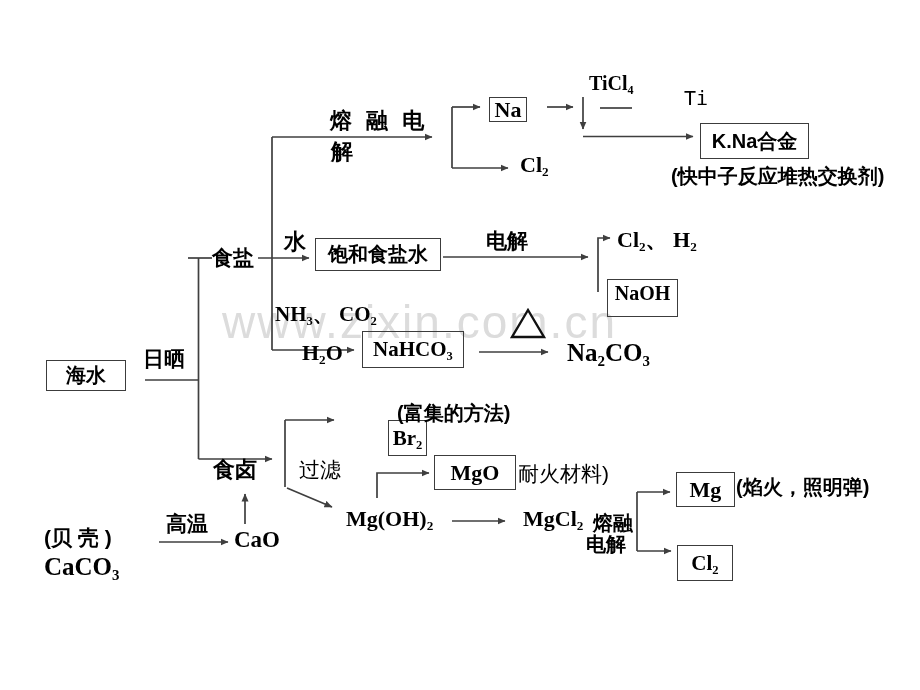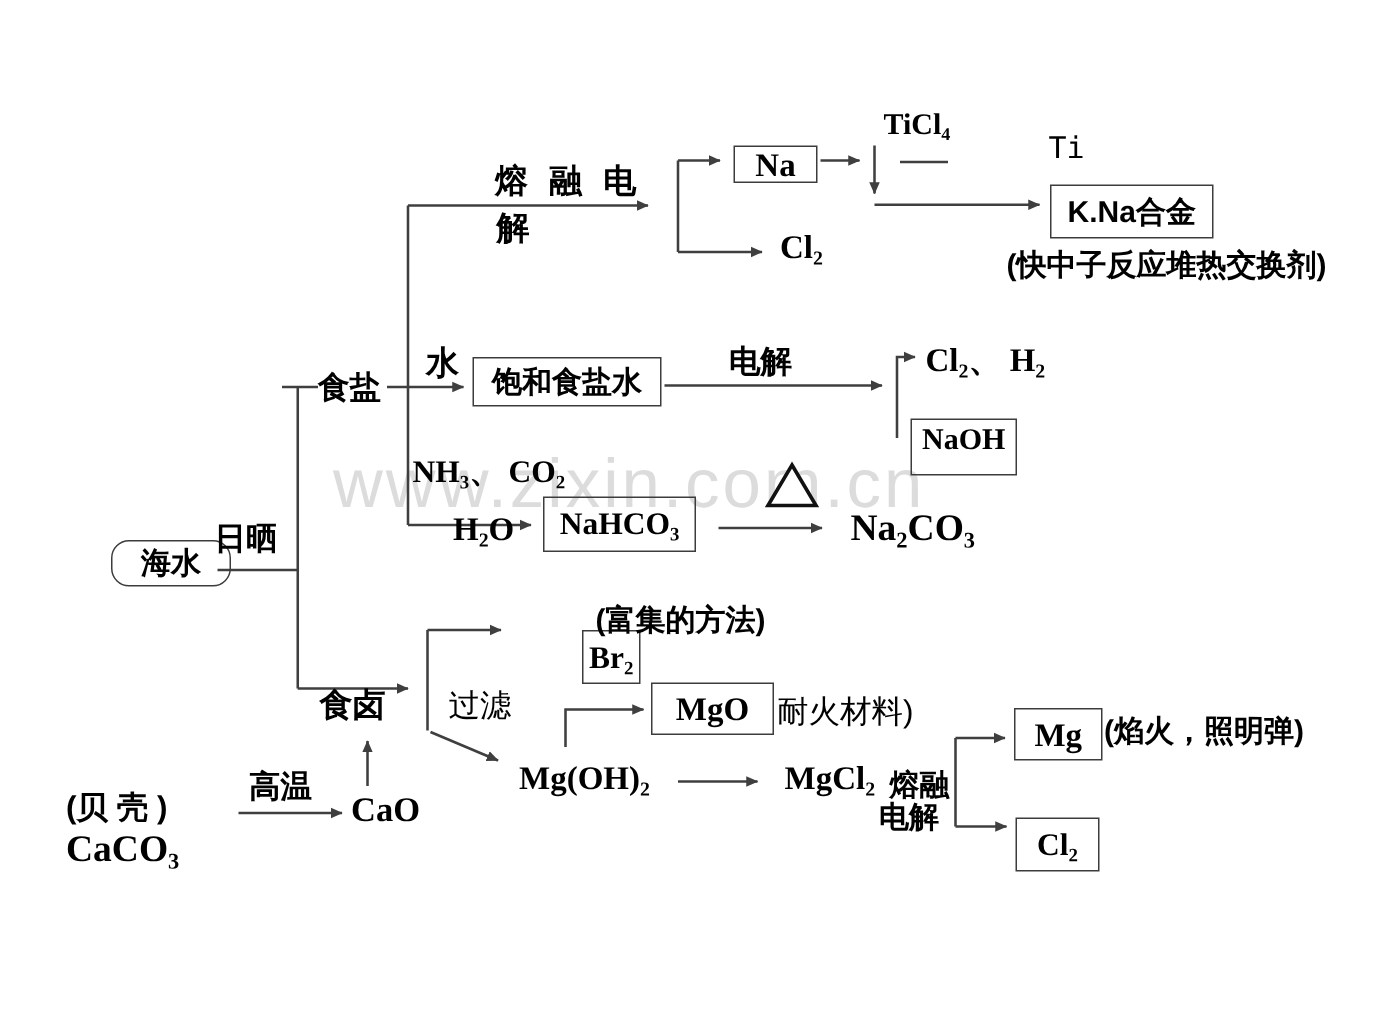--- a/index.html
+++ b/index.html
@@ -3,21 +3,21 @@
 <meta charset="utf-8">
 <style>
   html,body{margin:0;padding:0;background:#ffffff;}
   .canvas{position:relative;width:920px;height:690px;background:#ffffff;overflow:hidden;
           font-family:"Liberation Sans",sans-serif;color:#000;}
   .abs{position:absolute;white-space:nowrap;}
   .cjk{font-family:"Liberation Sans",sans-serif;font-weight:bold;}
   .cjk-reg{font-family:"Liberation Sans",sans-serif;font-weight:normal;}
   .formula{font-family:"Liberation Serif","DejaVu Serif",serif;font-weight:bold;}
   .formula-reg{font-family:"Liberation Serif","DejaVu Serif",serif;font-weight:bold;}
-  .mono{font-family:"DejaVu Sans Mono","Liberation Mono",monospace;margin-left:15px;}
+  .mono{font-family:"DejaVu Sans Mono","Liberation Mono",monospace;}
   .box{position:absolute;border:1.6px solid #3c3c3c;display:flex;align-items:center;
        justify-content:center;box-sizing:border-box;background:transparent;}
   .watermark{position:absolute;left:222px;top:295px;font-size:46px;letter-spacing:2px;
              color:#dcdcdc;font-family:"Liberation Sans",sans-serif;z-index:0;}
   svg.lines{position:absolute;left:0;top:0;z-index:1;}
   .lbl{z-index:2;}
 </style>
 </head>
 <body>
 
@@ -76,22 +76,22 @@
       <path d="M377,498 V473 H429" marker-end="url(#ah)"></path>
 
       <path d="M452,521 H505" marker-end="url(#ah)"></path>
 
       <path d="M637,551 V492"></path>
       <path d="M637,492 H670" marker-end="url(#ah)"></path>
       <path d="M637,551 H671" marker-end="url(#ah)"></path>
     </g>
   </svg>
 
-  <div class="box cjk lbl" style="left:74px;top:360px;width:80px;height:31px;font-size:20px;border-radius:12px;">海水</div>
-  <div class="box formula lbl" style="left:489px;top:97px;width:56px;height:25px;font-size:22px;">Na</div>
+  <div class="box cjk lbl" style="left:46px;top:360px;width:80px;height:31px;font-size:20px;">海水</div>
+  <div class="box formula lbl" style="left:489px;top:97px;width:38px;height:25px;font-size:22px;">Na</div>
   <div class="box cjk lbl" style="left:700px;top:123px;width:109px;height:36px;font-size:20px;">K.Na合金</div>
   <div class="box cjk lbl" style="left:315px;top:238px;width:126px;height:33px;font-size:20px;">饱和食盐水</div>
   <div class="box formula lbl" style="left:607px;top:279px;width:71px;height:38px;font-size:20px;align-items:flex-start;padding-top:2px;">NaOH</div>
   <div class="box formula lbl" style="left:362px;top:331px;width:102px;height:37px;font-size:21px;">NaHCO₃</div>
   <div class="box formula lbl" style="left:340px;top:420px;width:39px;height:36px;font-size:21px;margin-left:48px;">Br₂</div>
   <div class="box formula lbl" style="left:434px;top:455px;width:82px;height:35px;font-size:22px;">MgO</div>
   <div class="box formula lbl" style="left:676px;top:472px;width:59px;height:35px;font-size:22px;">Mg</div>
   <div class="box formula lbl" style="left:677px;top:545px;width:56px;height:36px;font-size:21px;">Cl₂</div>
 
   <div class="abs cjk lbl" style="left:143px;top:345px;font-size:21px;">日晒</div>

